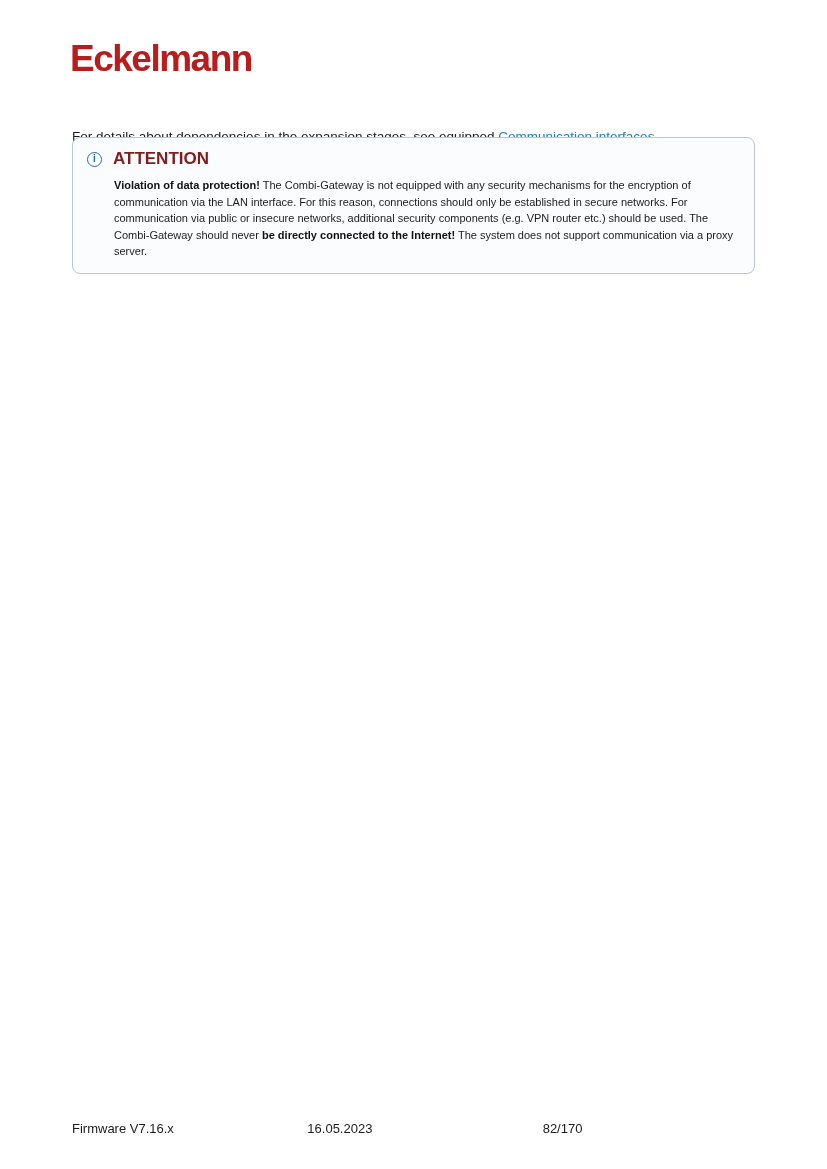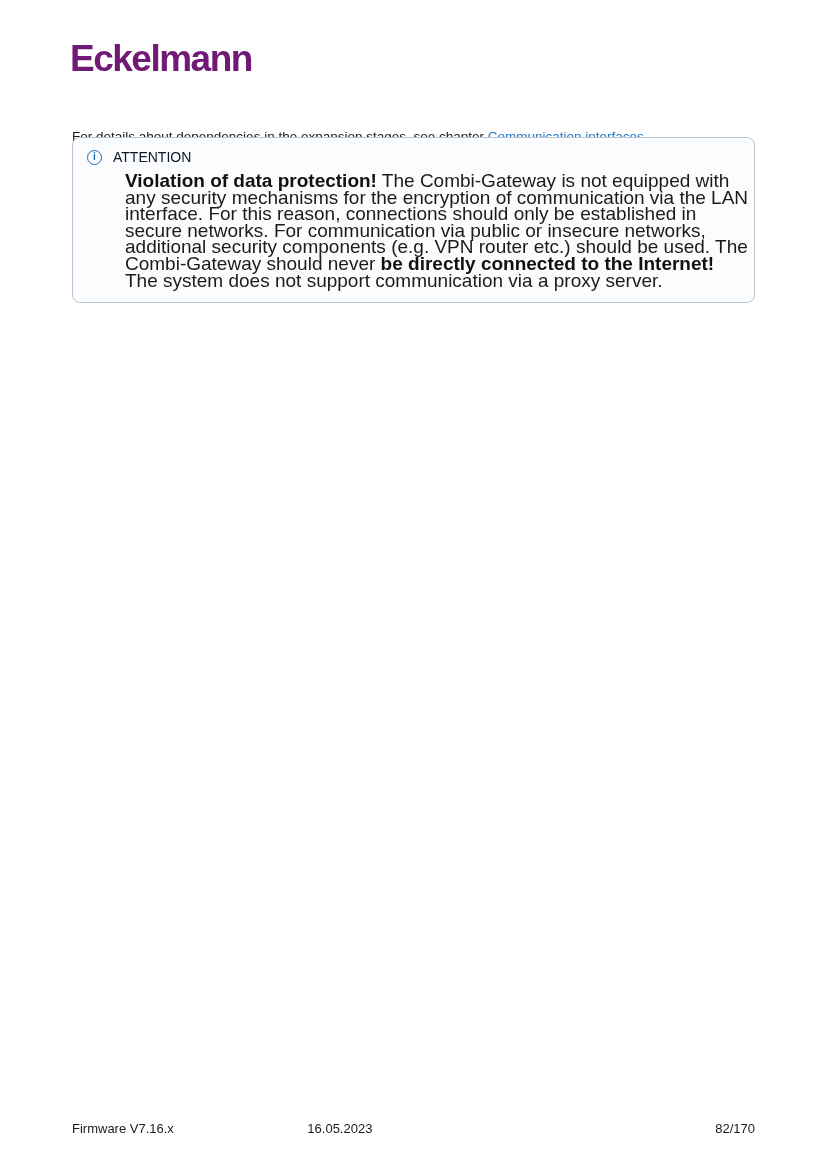--- a/index.html
+++ b/index.html
@@ -16,21 +16,21 @@
     overflow: hidden;
   }
 
   .logo {
     position: absolute;
     left: 70px;
     top: 38px;
     font-size: 37px;
     font-weight: 700;
     letter-spacing: -1.5px;
-    color: #701a75;
+    color: #b91c1c;
   }
 
   .intro {
     position: absolute;
     left: 72px;
     top: 114px;
     font-size: 13.5px;
     line-height: 17px;
     white-space: nowrap;
   }
@@ -66,57 +66,57 @@
     color: #1f6cb5;
     font-size: 10px;
     font-weight: 700;
     line-height: 12px;
     display: flex;
     align-items: center;
     justify-content: center;
     flex: 0 0 auto;
   }
   .attention-title {
-    font-size: 14px;
-    font-weight: 400;
-    color: #0f172a;
+    font-size: 17px;
+    font-weight: 700;
+    color: #7f1d1d;
   }
   .attention-body {
-    margin-left: 38px;
+    margin-left: 27px;
     margin-top: 8px;
     width: 624px;
-    font-size: 19px;
+    font-size: 11px;
     line-height: 16.6px;
     color: #1b1b1b;
   }
   .attention-body b {
     color: #111111;
   }
 
   .footer {
     position: absolute;
     left: 72px;
     right: 72px;
     top: 1121px;
     display: flex;
     font-size: 13px;
     line-height: 16px;
     color: #1b1b1b;
     gap: 23px;
   }
   .footer .f-left  { flex: 1; text-align: left; }
   .footer .f-center{ flex: 1; text-align: left; }
-  .footer .f-right { flex: 1; text-align: right; }
+  .footer .f-right { flex: 1; text-align: left; }
 </style>
 </head>
 <body>
 
 <div class="logo">Eckelmann</div>
 
-<p class="intro"><span>For details about dependencies in the expansion stages, see chapter </span><a>Communication interfaces</a><span>.</span></p>
+<p class="intro"><span>For details about dependencies in the expansion stages, see equipped </span><a>Communication interfaces</a><span>.</span></p>
 
 <div class="attention-box">
   <div class="attention-header">
     <span class="info-icon">i</span>
     <span class="attention-title">ATTENTION</span>
   </div>
   <div class="attention-body"><b>Violation of data protection!</b><span> The Combi-Gateway is not equipped with any security mechanisms for the encryption of communication via the LAN interface. For this reason, connections should only be established in secure networks. For communication via public or insecure networks, additional security components (e.g. VPN router etc.) should be used. The Combi-Gateway should never </span><b>be directly connected to the Internet!</b><span> The system does not support communication via a proxy server.</span></div>
 </div>
 
 <div class="footer">

